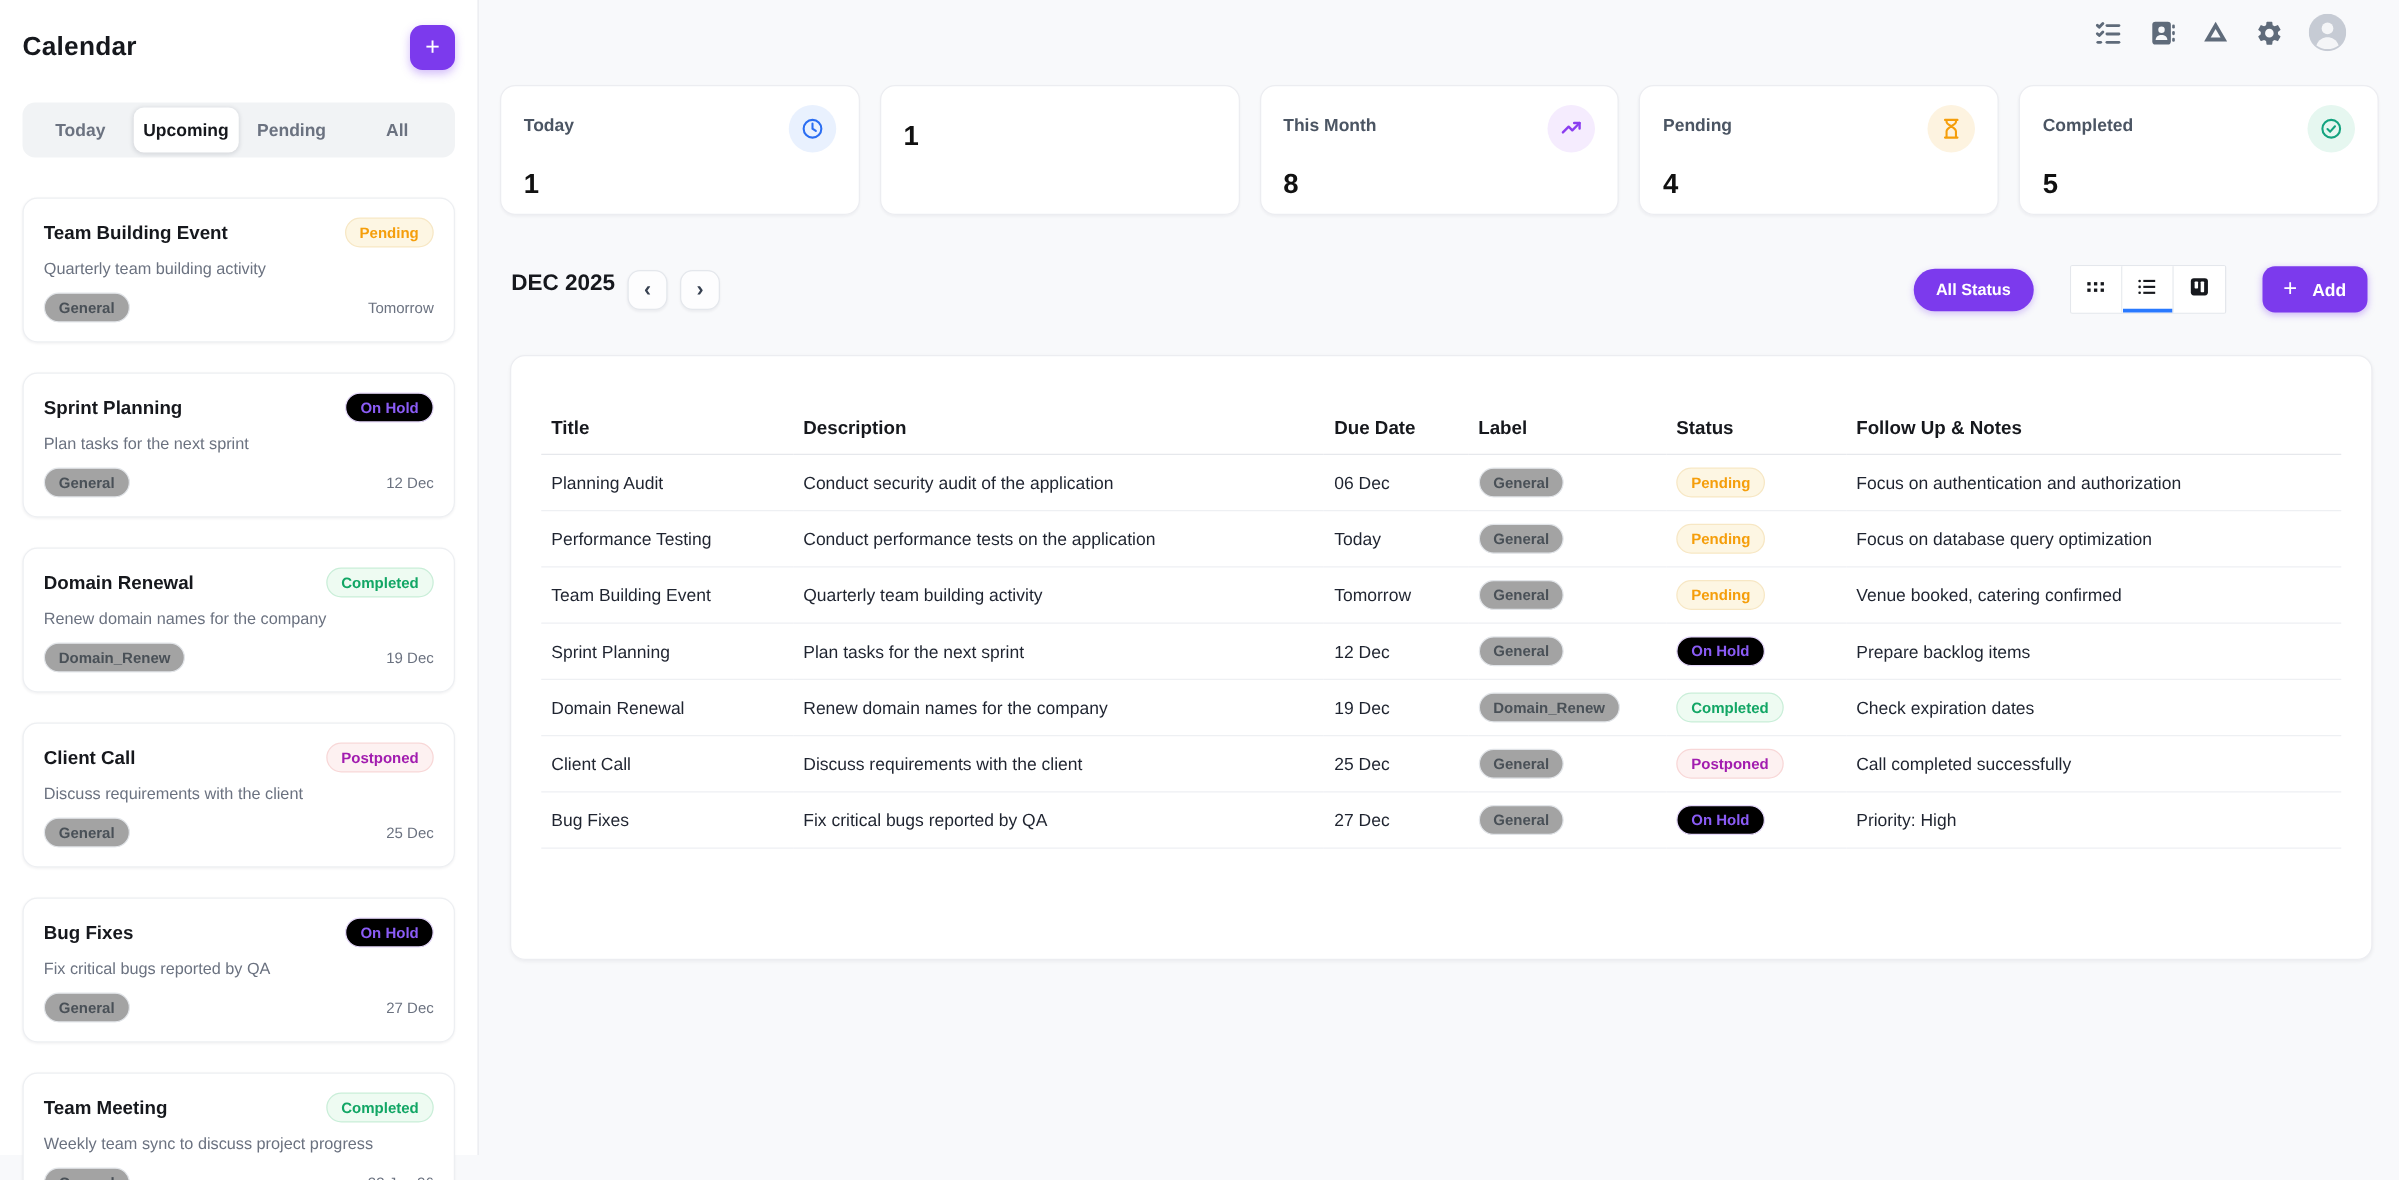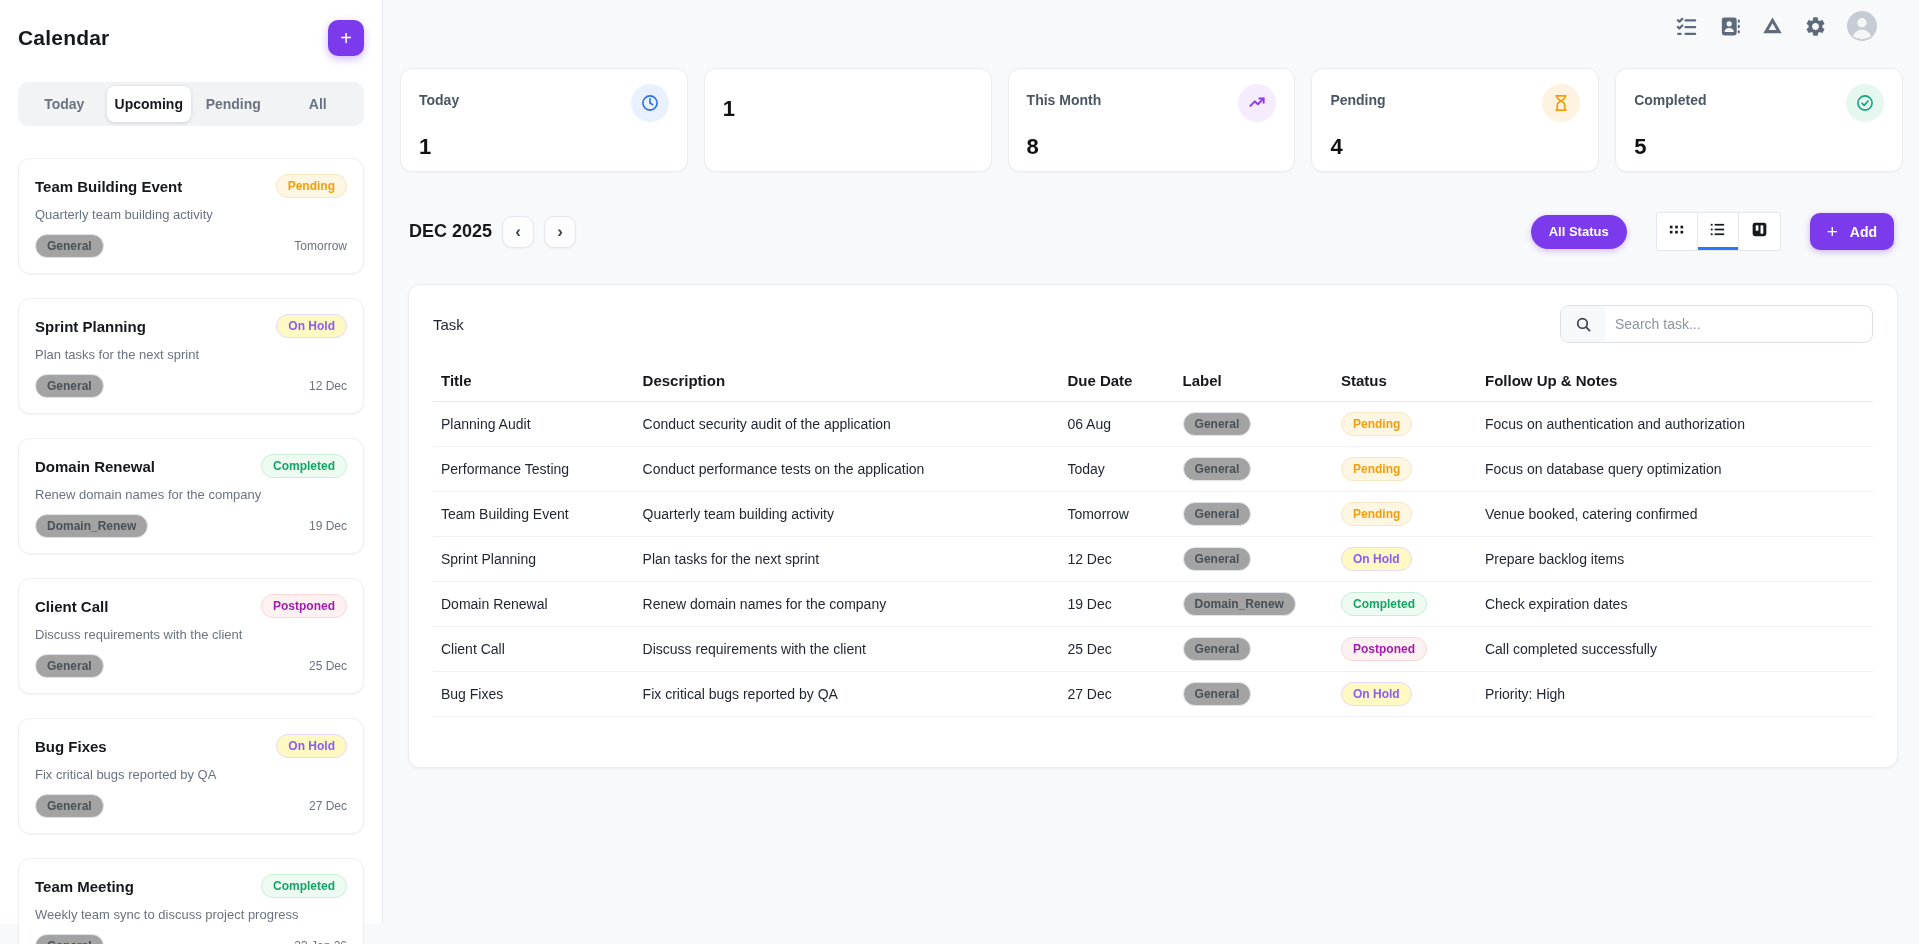--- a/index.html
+++ b/index.html
@@ -48,21 +48,21 @@
   .sc-bottom { margin-top:12px; display:flex; justify-content:space-between; align-items:center; }
   .sc-date { font-size:12px; color:#6b7280; }
 
   .badge {
     display:inline-block; font-size:12px; font-weight:600;
     border-radius:999px; padding:4px 11px; border:1px solid transparent;
     white-space:nowrap;
   }
   .badge.label { background:#a3a3a3; color:#495057; border-color:#e2e5e9; }
   .st-pending   { background:#fdf6e3; color:#f59e0b; border-color:#f7e7c4; }
-  .st-onhold    { background:#fef9c3; color:#8b5cf6; border-color:#e5d8fa; }
+  .st-onhold    { background:#000000; color:#8b5cf6; border-color:#e5d8fa; }
   .st-completed { background:#eefbf2; color:#12a665; border-color:#c9eed8; }
   .st-postponed { background:#fdf1f1; color:#a21caf; border-color:#f8d7d7; }
 
   
   .main { flex:1; padding:0 16px 0 17px; }
 
   .topbar {
     height:44px; display:flex; justify-content:flex-end; align-items:center;
     gap:20px; padding-right:26px; margin-top:4px;
   }
@@ -79,21 +79,21 @@
   .stat-chip { width:38px; height:38px; border-radius:999px; display:flex; align-items:center; justify-content:center; }
   .stat-chip svg { width:20px; height:20px; }
   .chip-blue   { background:#e9f1fe; color:#2b6ef2; }
   .chip-green  { background:#e8f8ef; color:#1db960; }
   .chip-purple { background:#f5ecfe; color:#8b3df0; }
   .chip-orange { background:#fdf3e0; color:#f59e0b; }
   .chip-teal   { background:#e6f7f0; color:#14a37f; }
   .stat-value { font-size:22px; font-weight:800; color:#111; margin-top:12px; }
 
   .controls { display:flex; justify-content:space-between; align-items:center; margin-top:40px; padding:0 9px; }
-  .controls-left { display:flex; align-items:center; }
+  .controls-left { display:flex; }
   .month { font-size:18px; font-weight:800; color:#16181d; }
   .nav-btn {
     width:32px; height:32px; margin-left:10px; cursor:pointer;
     border:1px solid #e4e7ec; border-radius:10px; background:#fdfdfe;
     color:#374151; font-size:17px; font-weight:700; line-height:1;
     display:flex; align-items:center; justify-content:center;
     box-shadow:0 1px 2px rgba(16,24,40,.05);
   }
   .controls-right { display:flex; align-items:center; gap:29px; }
   .pill-filter {
@@ -382,32 +382,20 @@
         </div>
       </div>
       <button class="add-btn">
         <span class="plus">+</span>
         <span>Add</span>
       </button>
     </div>
   </div>
 
   <section class="table-card">
-    <div class="card-head">
-      <span class="panel-title">Task</span>
-      <div class="search-box">
-        <span class="search-icon-wrap">
-          <svg viewBox="0 0 20 20" width="17" height="17" fill="none" stroke="#3a4350" stroke-width="2" stroke-linecap="round">
-              <circle cx="8.8" cy="8.8" r="5.6"></circle>
-              <line x1="13.2" y1="13.2" x2="17.2" y2="17.2"></line>
-            </svg>
-        </span>
-        <input type="text" placeholder="Search task..." style="">
-      </div>
-    </div>
 
     <table>
       <colgroup>
         <col class="col-title">
           <col class="col-desc">
           <col class="col-due">
         <col class="col-label">
           <col class="col-status">
           <col class="col-notes">
       </colgroup>
@@ -418,21 +406,21 @@
           <th>Due Date</th>
           <th>Label</th>
           <th>Status</th>
           <th>Follow Up &amp; Notes</th>
         </tr>
       </thead>
       <tbody>
           <tr>
         <td>Planning Audit</td>
         <td>Conduct security audit of the application</td>
-        <td>06 Aug</td>
+        <td>06 Dec</td>
         <td><span class="badge label">General</span></td>
         <td><span class="badge st-pending">Pending</span></td>
         <td>Focus on authentication and authorization</td>
       </tr>
           <tr>
         <td>Performance Testing</td>
         <td>Conduct performance tests on the application</td>
         <td>Today</td>
         <td><span class="badge label">General</span></td>
         <td><span class="badge st-pending">Pending</span></td>

